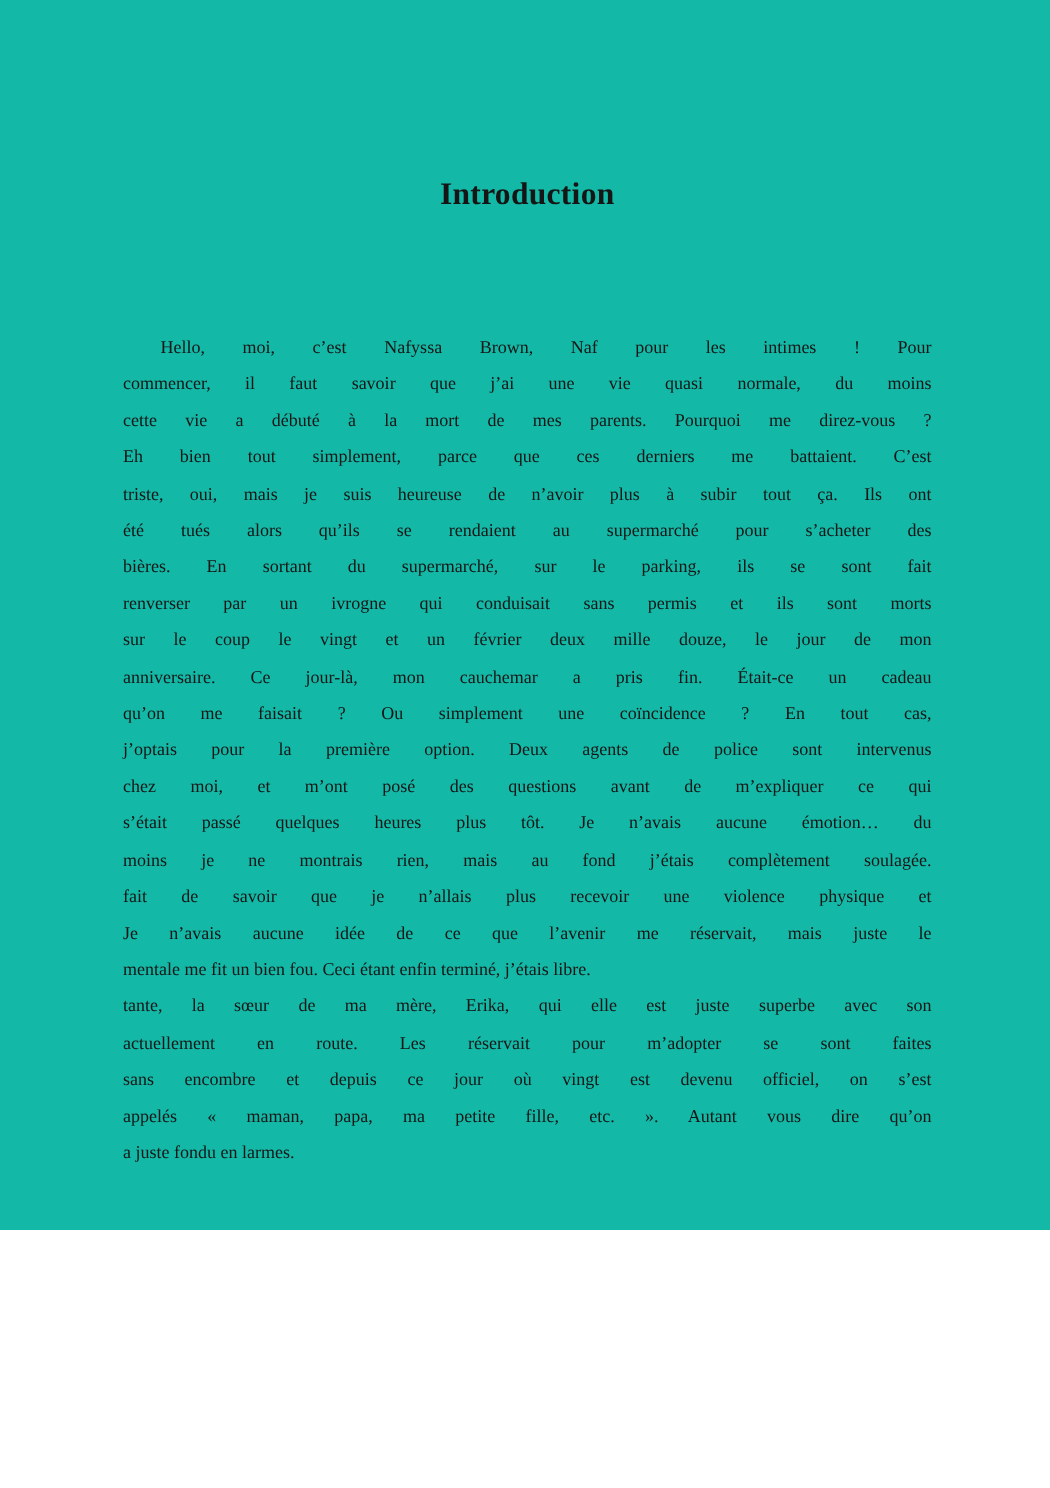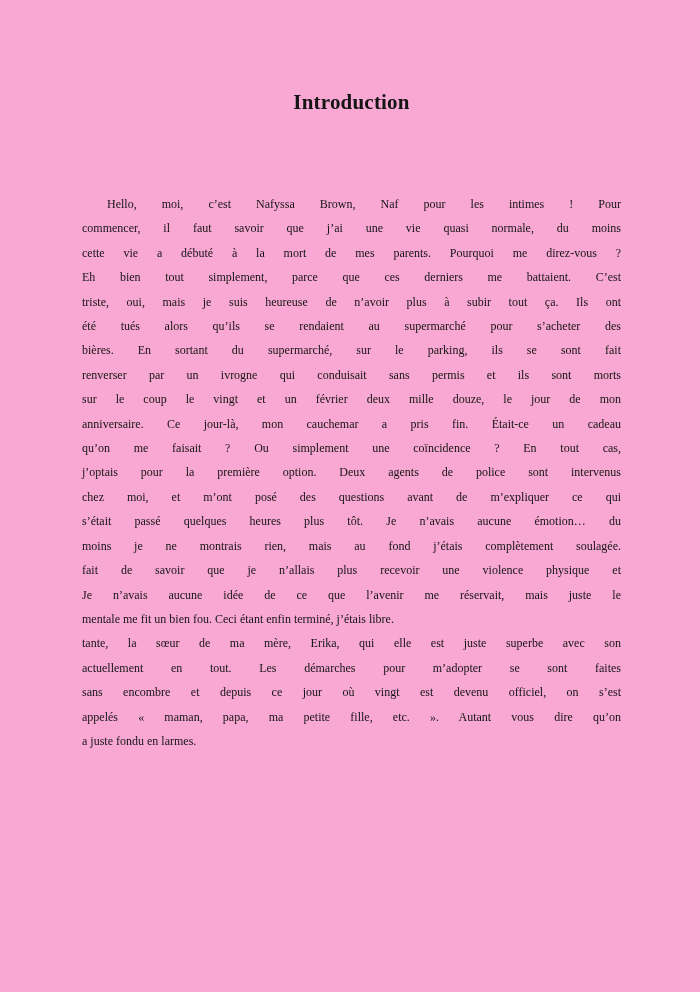--- a/index.html
+++ b/index.html
@@ -10,24 +10,24 @@
   body {
     width: 700px;
     height: 992px;
     overflow: hidden;
     font-family: "Liberation Serif", "DejaVu Serif", serif;
     color: #151515;
   }
   .page {
     position: relative;
     width: 700px;
-    height: 992px;
-    background: #f9a8d4;
+    height: 820px;
+    background: #14b8a6;
     box-sizing: border-box;
-    padding-top: 89px;
+    padding-top: 116px;
   }
   .content {
     margin-left: 82px;
     width: 539px;
   }
   .chapter-title {
     text-align: center;
     font-weight: bold;
     font-size: 21px;
     line-height: 27px;
@@ -77,21 +77,21 @@
         <div class="line">chez moi, et m’ont posé des questions avant de m’expliquer ce qui</div>
         <div class="line">s’était passé quelques heures plus tôt. Je n’avais aucune émotion… du</div>
         <div class="line">moins je ne montrais rien, mais au fond j’étais complètement soulagée.</div>
         <div class="line">fait de savoir que je n’allais plus recevoir une violence physique et</div>
         <div class="line">Je n’avais aucune idée de ce que l’avenir me réservait, mais juste le</div>
         <div class="line par-end">mentale me fit un bien fou. Ceci étant enfin terminé, j’étais libre.</div>
       </div>
 
       <div class="paragraph">
         <div class="line">tante, la sœur de ma mère, Erika, qui elle est juste superbe avec son</div>
-        <div class="line">actuellement en tout. Les démarches pour m’adopter se sont faites</div>
+        <div class="line">actuellement en route. Les réservait pour m’adopter se sont faites</div>
         <div class="line">sans encombre et depuis ce jour où vingt est devenu officiel, on s’est</div>
         <div class="line">appelés « maman, papa, ma petite fille, etc. ». Autant vous dire qu’on</div>
         <div class="line par-end">a juste fondu en larmes.</div>
       </div>
 
     </div>
   </div>
 </div>
 
 </body></html>

